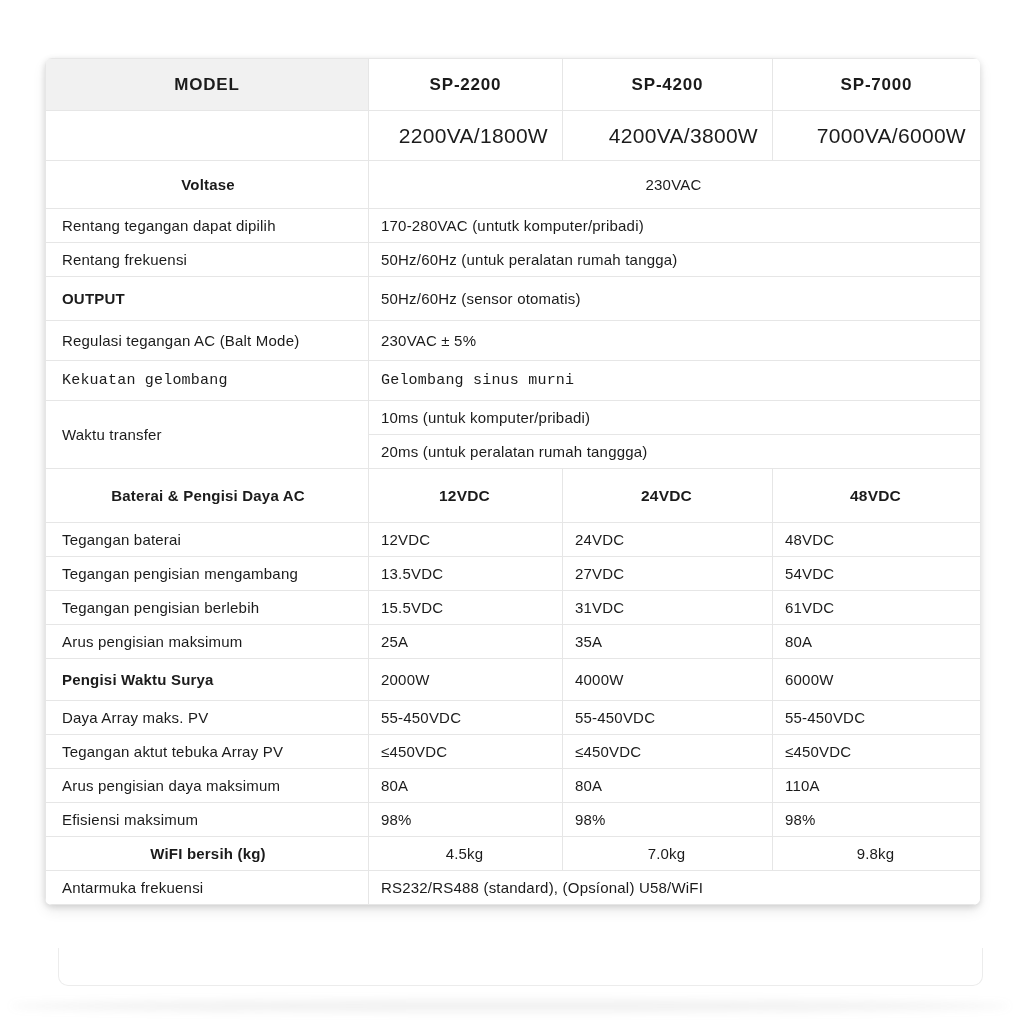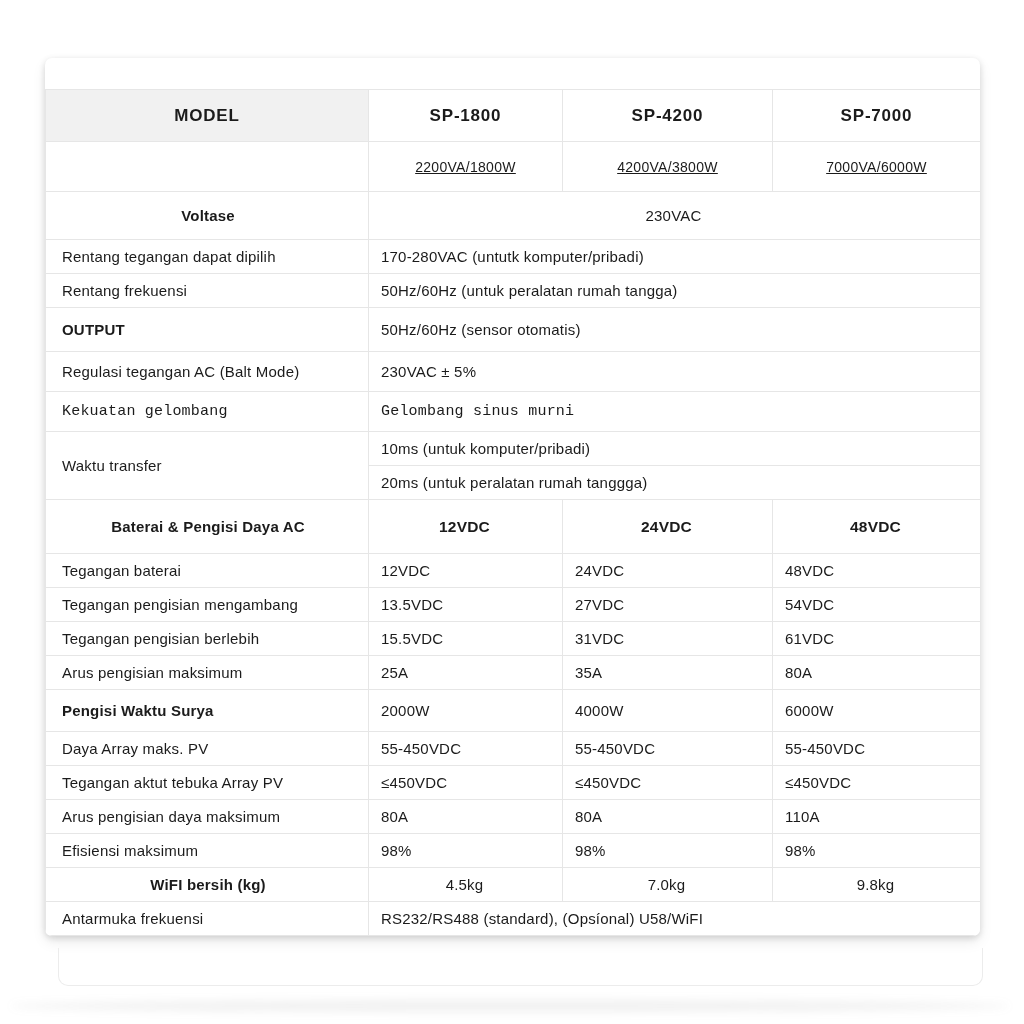--- a/index.html
+++ b/index.html
@@ -17,21 +17,20 @@
     width: 935px;
     background: #ffffff;
     border-radius: 7px;
     box-shadow: 0 2px 6px rgba(0,0,0,0.14), 0 6px 14px rgba(0,0,0,0.08);
     overflow: hidden;
   }
   table.spec {
     width: 100%;
     border-collapse: collapse;
     table-layout: fixed;
-    margin-top: 31px;
   }
   .spec td, .spec th {
     border: 1px solid #e6e6e6;
     vertical-align: middle;
     font-size: 15px;
     letter-spacing: 0.2px;
     padding: 8px 14px;
     background: #ffffff;
     font-weight: 400;
     text-align: left;
@@ -40,21 +39,21 @@
   
   tr.hdr { height: 52px; }
   tr.hdr th {
     text-align: center;
     font-weight: 700;
     font-size: 17px;
     letter-spacing: 0.8px;
   }
   th.model-cell { background: #f1f1f1; }
   tr.capacity { height: 50px; }
-  tr.capacity td { text-align: center; font-size: 14px; letter-spacing: 0.3px; text-decoration: underline; }
+  tr.capacity td { text-align: right; font-size: 21px; letter-spacing: 0.3px; }
   
   td.label { padding-left: 16px; }
   td.b { font-weight: 700; }
   td.val { padding-left: 12px; }
   
   tr.r-voltase  { height: 48px; }
   tr.r-output   { height: 44px; }
   tr.r-regulasi { height: 40px; padding-left: 20px; }
   tr.r-gelombang{ height: 40px; font-family: Liberation Mono, monospace; }
   tr.r-sub      { height: 32px; }
@@ -88,21 +87,21 @@
   <table class="spec">
     <colgroup>
       <col style="width:323px">
         <col style="width:194px">
         <col style="width:210px">
         <col style="width:208px">
     </colgroup>
     <tbody>
       <tr class="hdr">
         <th class="model-cell">MODEL</th>
-        <th>SP-1800</th>
+        <th>SP-2200</th>
         <th>SP-4200</th>
         <th>SP-7000</th>
       </tr>
       <tr class="capacity">
         <td class="label"></td>
         <td>2200VA/1800W</td>
         <td>4200VA/3800W</td>
         <td>7000VA/6000W</td>
       </tr>
 

